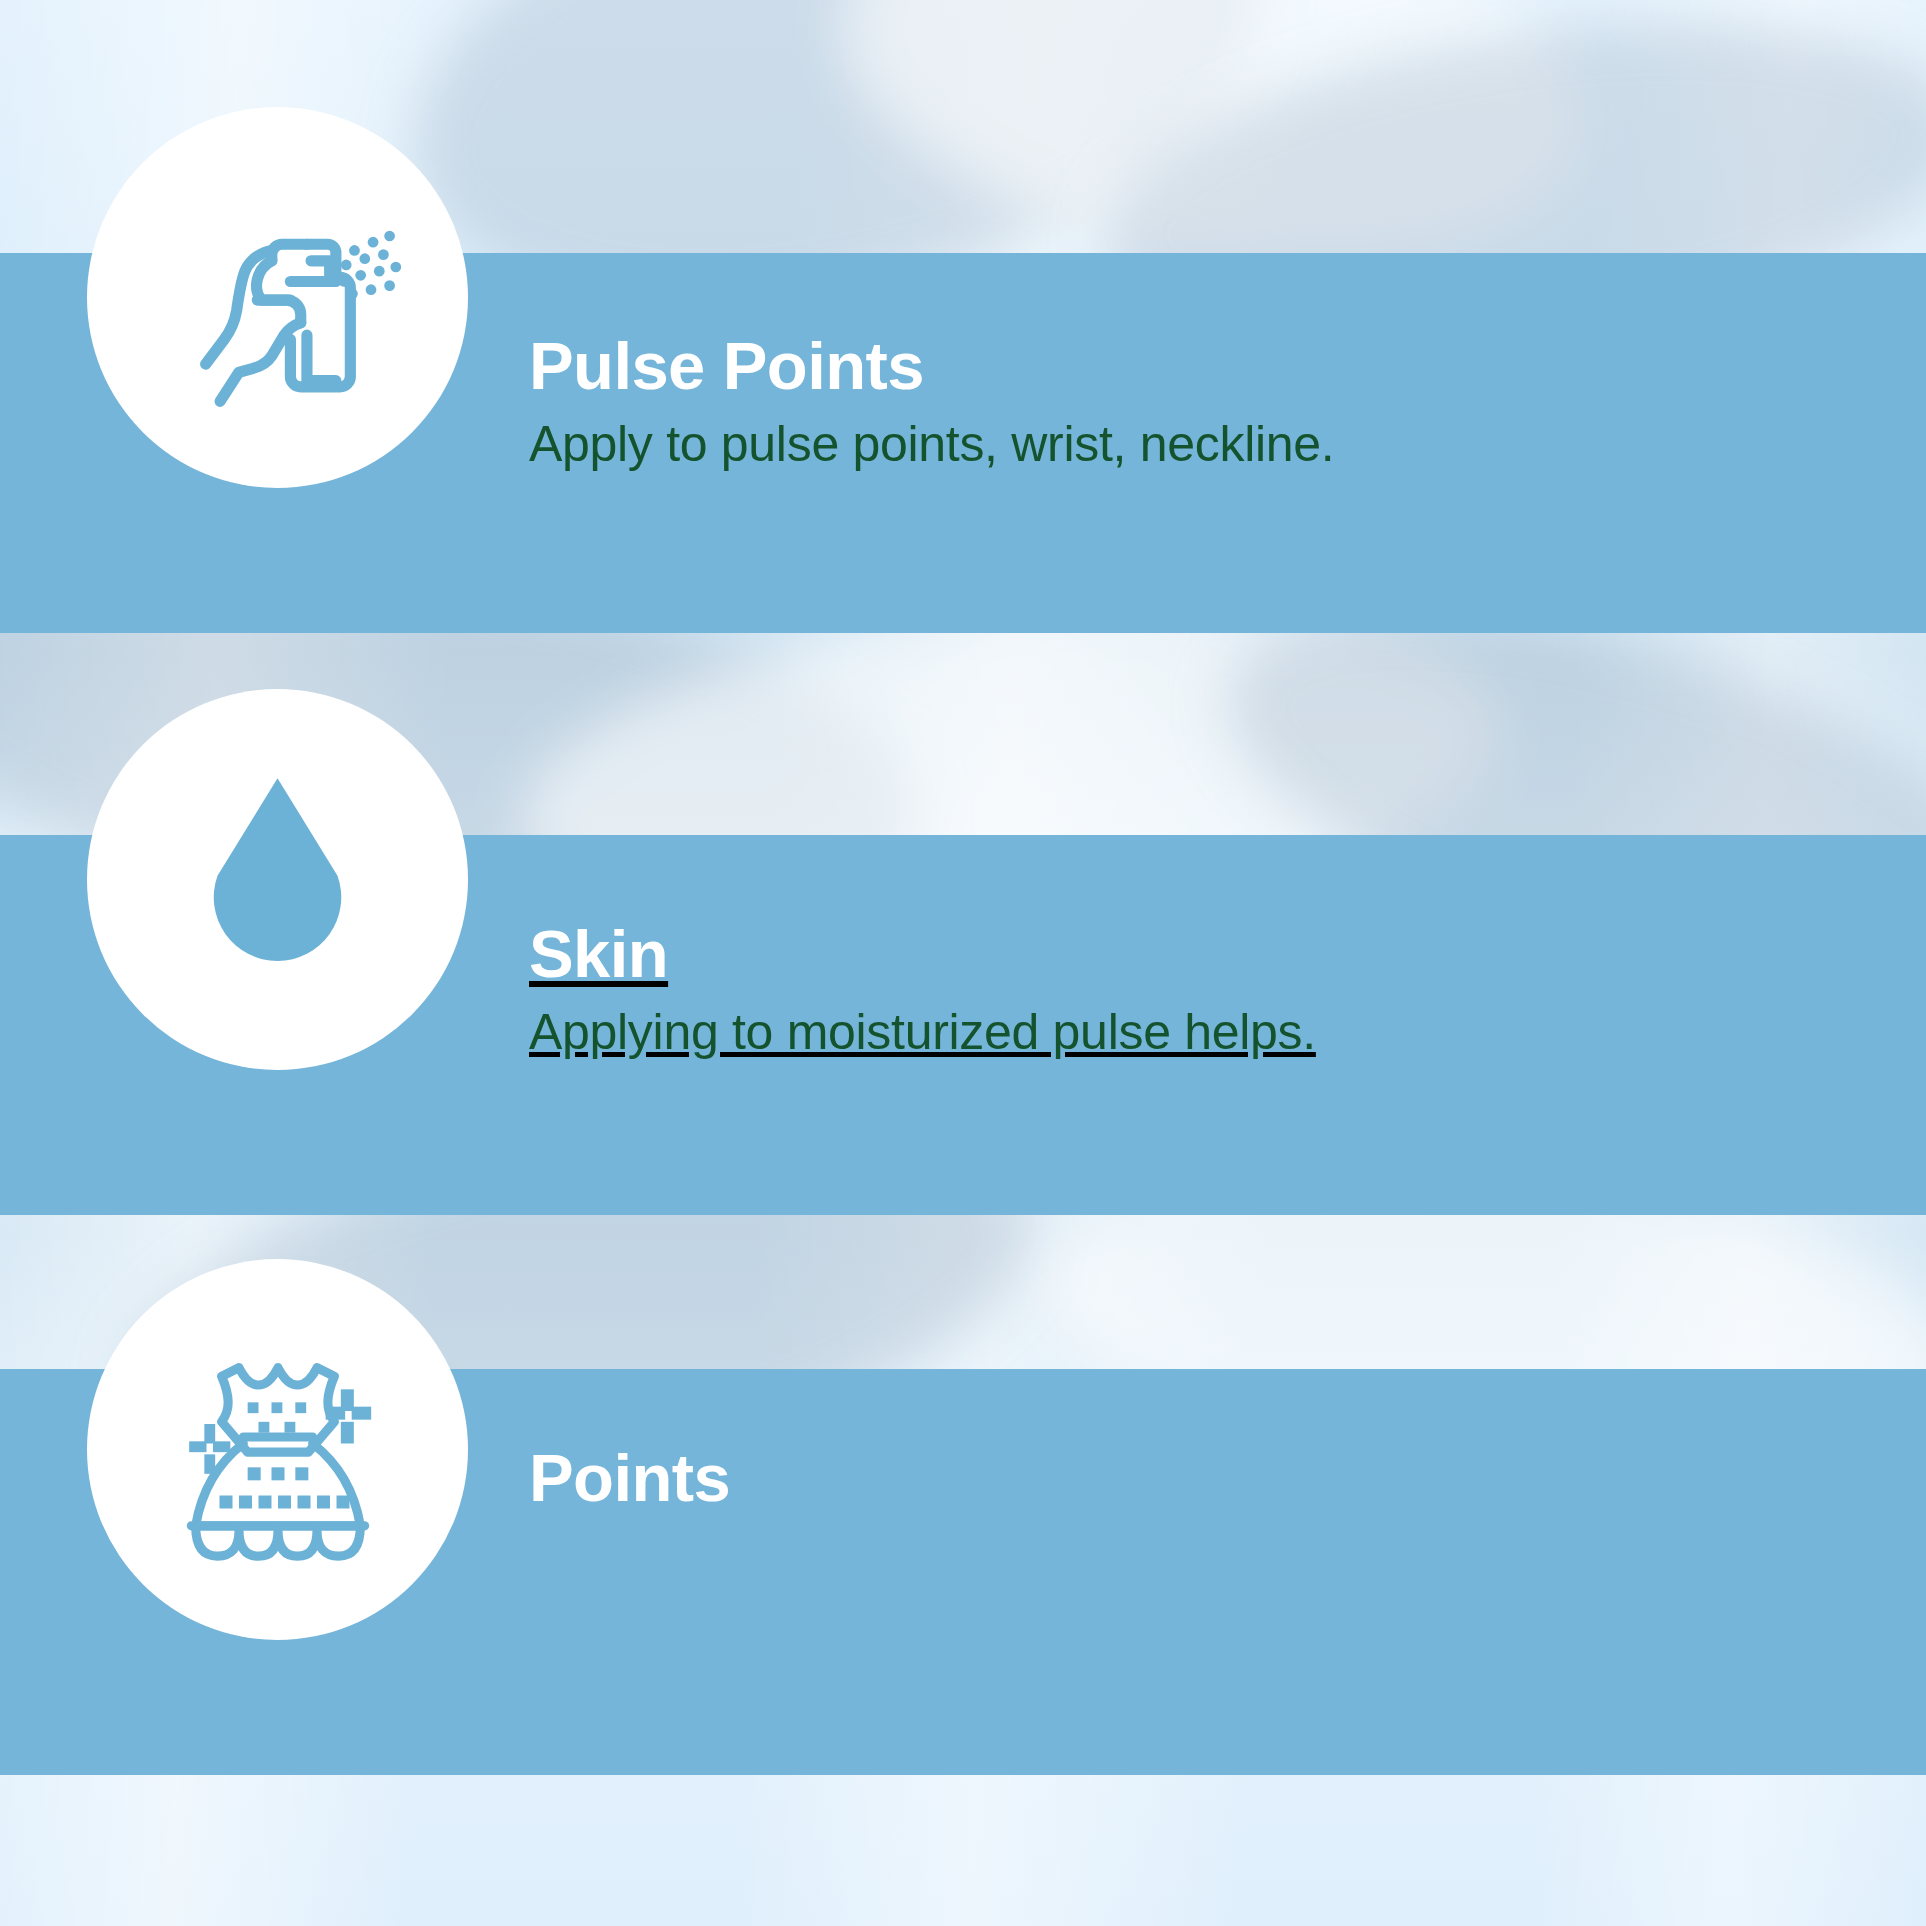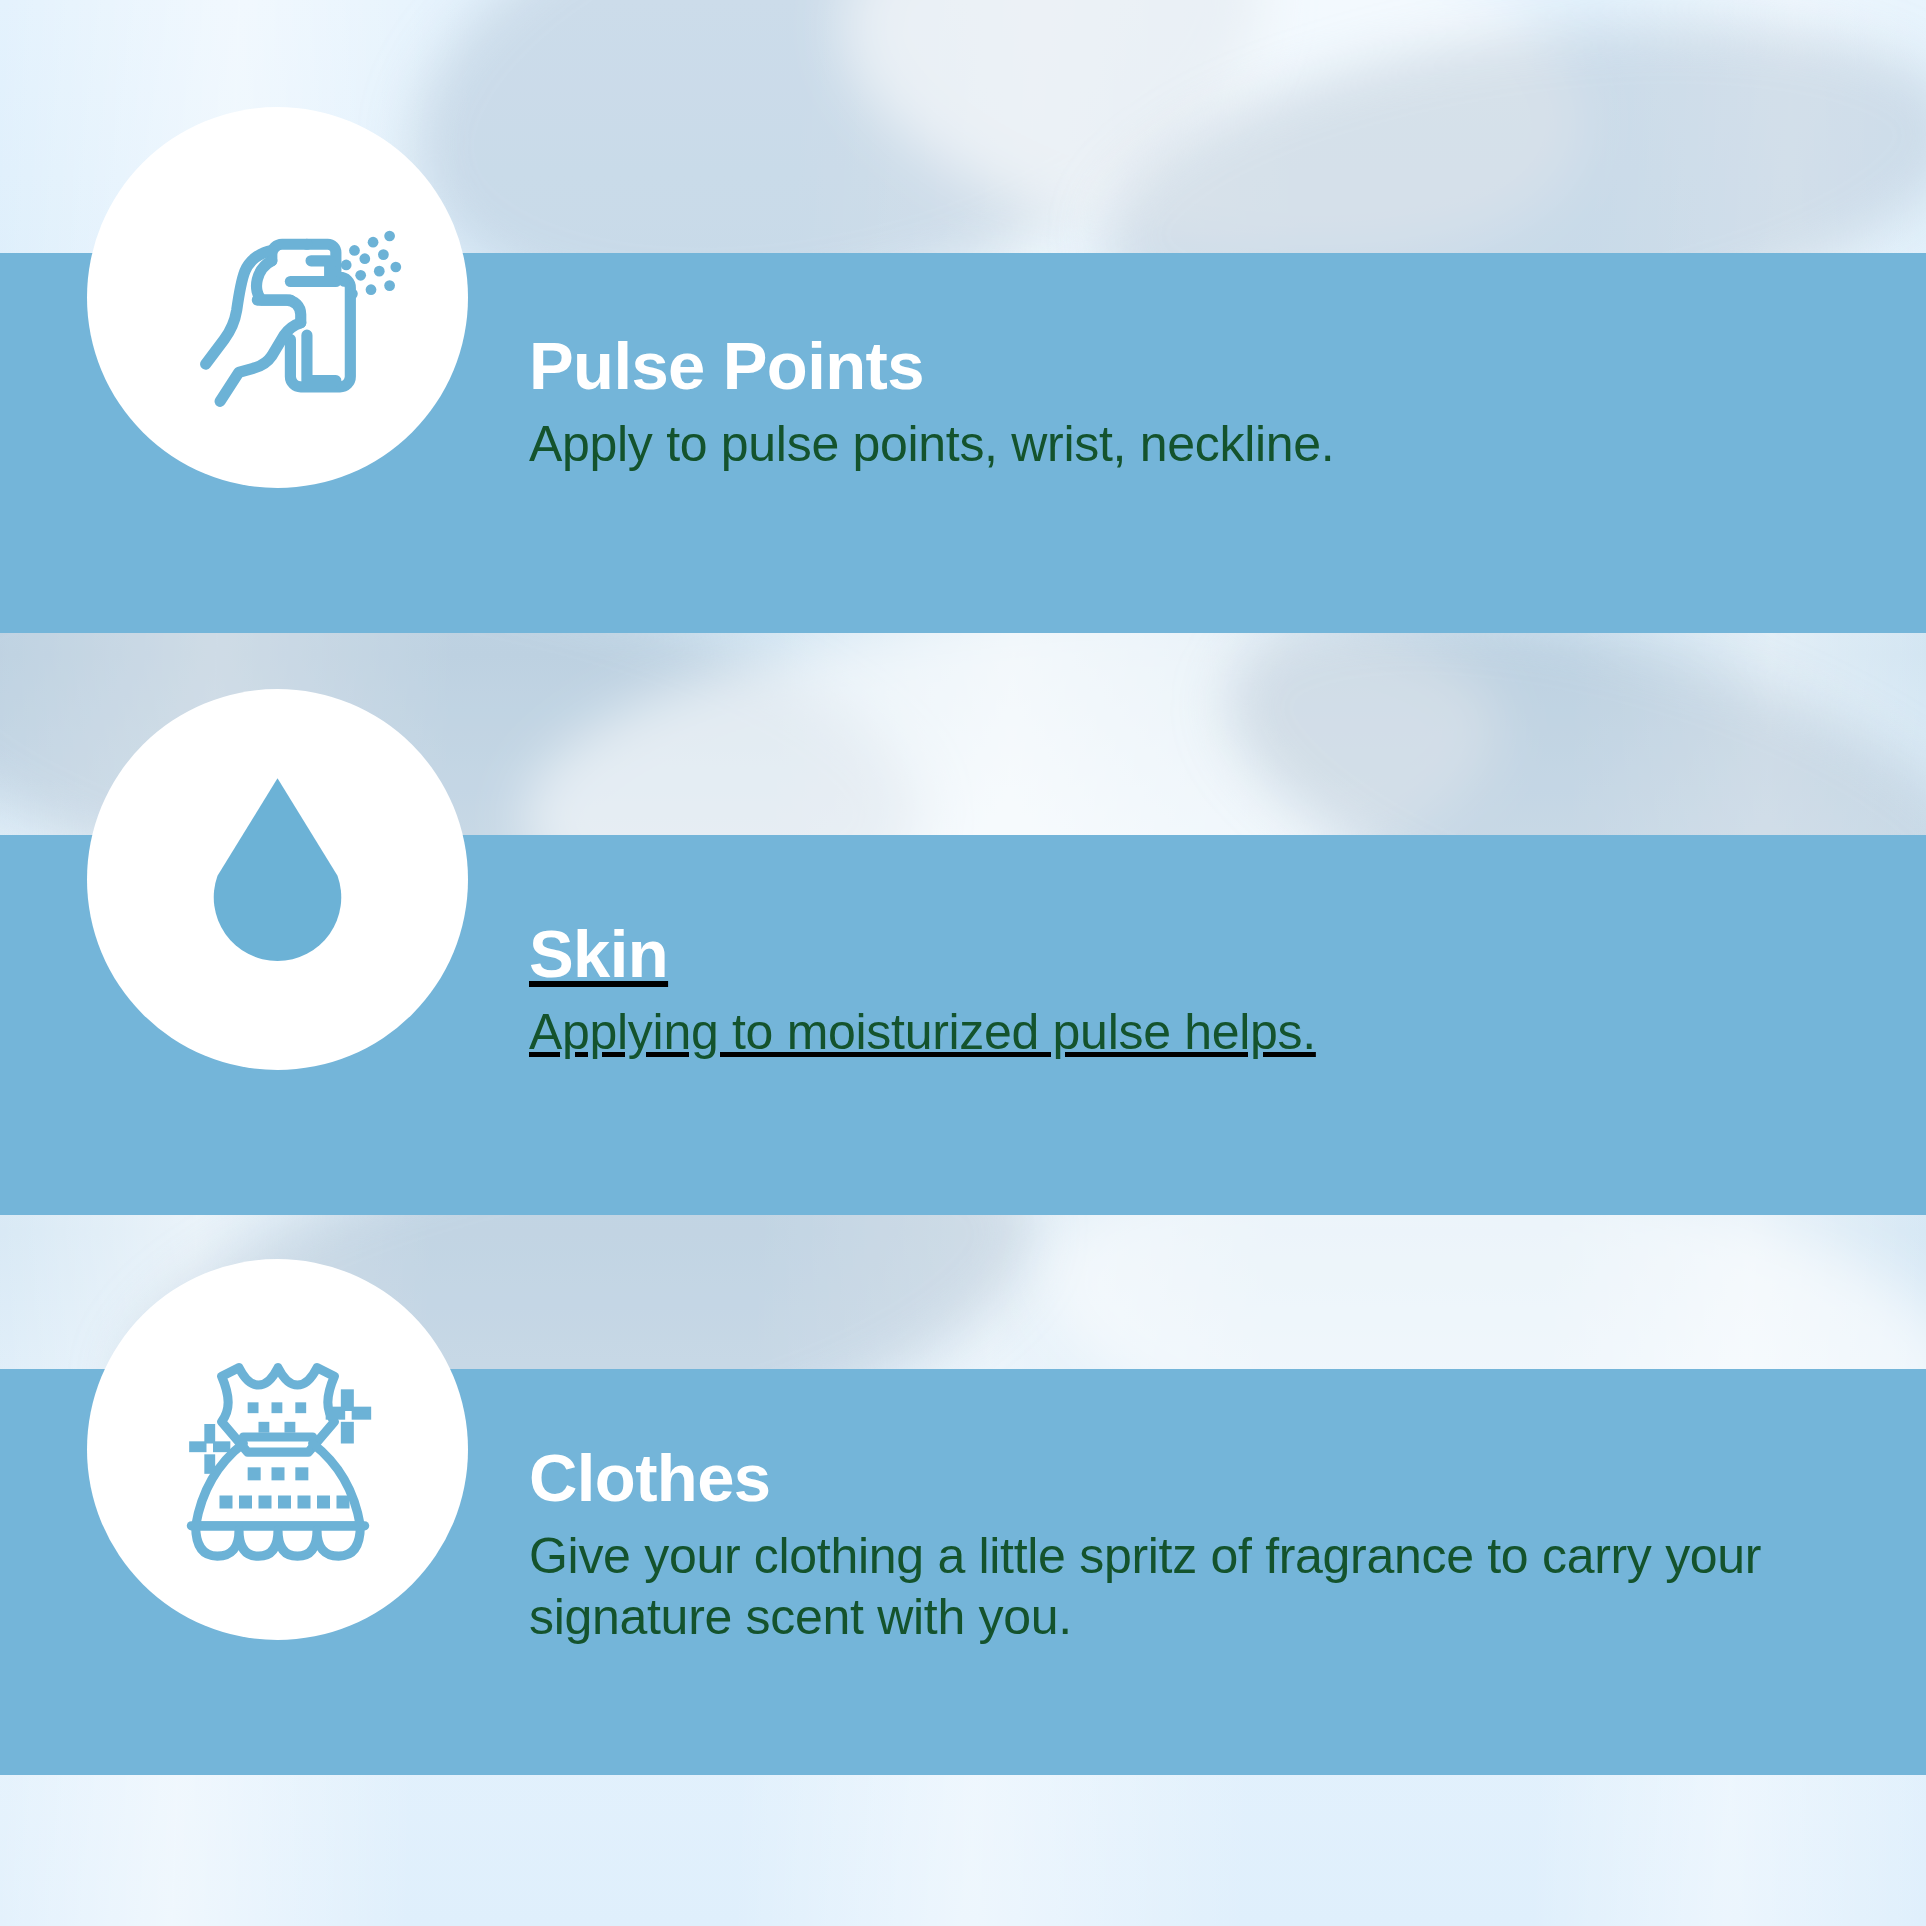--- a/index.html
+++ b/index.html
@@ -207,17 +207,16 @@
       <g fill="#6cb2d6">
         <rect x="26" y="48" width="5" height="9"></rect>
         <rect x="26" y="62" width="5" height="9"></rect>
         <rect x="19" y="56" width="8" height="5"></rect>
         <rect x="30" y="56" width="8" height="5"></rect>
       </g>
     </svg>
   </div>
 
   <div class="text-col">
-    <div class="title">Clothes</div>
-    <div class="desc">Give your clothing a little spritz of fragrance to carry your signature scent with you.</div>
+    <div class="title">Points</div>
   </div>
 </div>
 
 
 </body></html>

